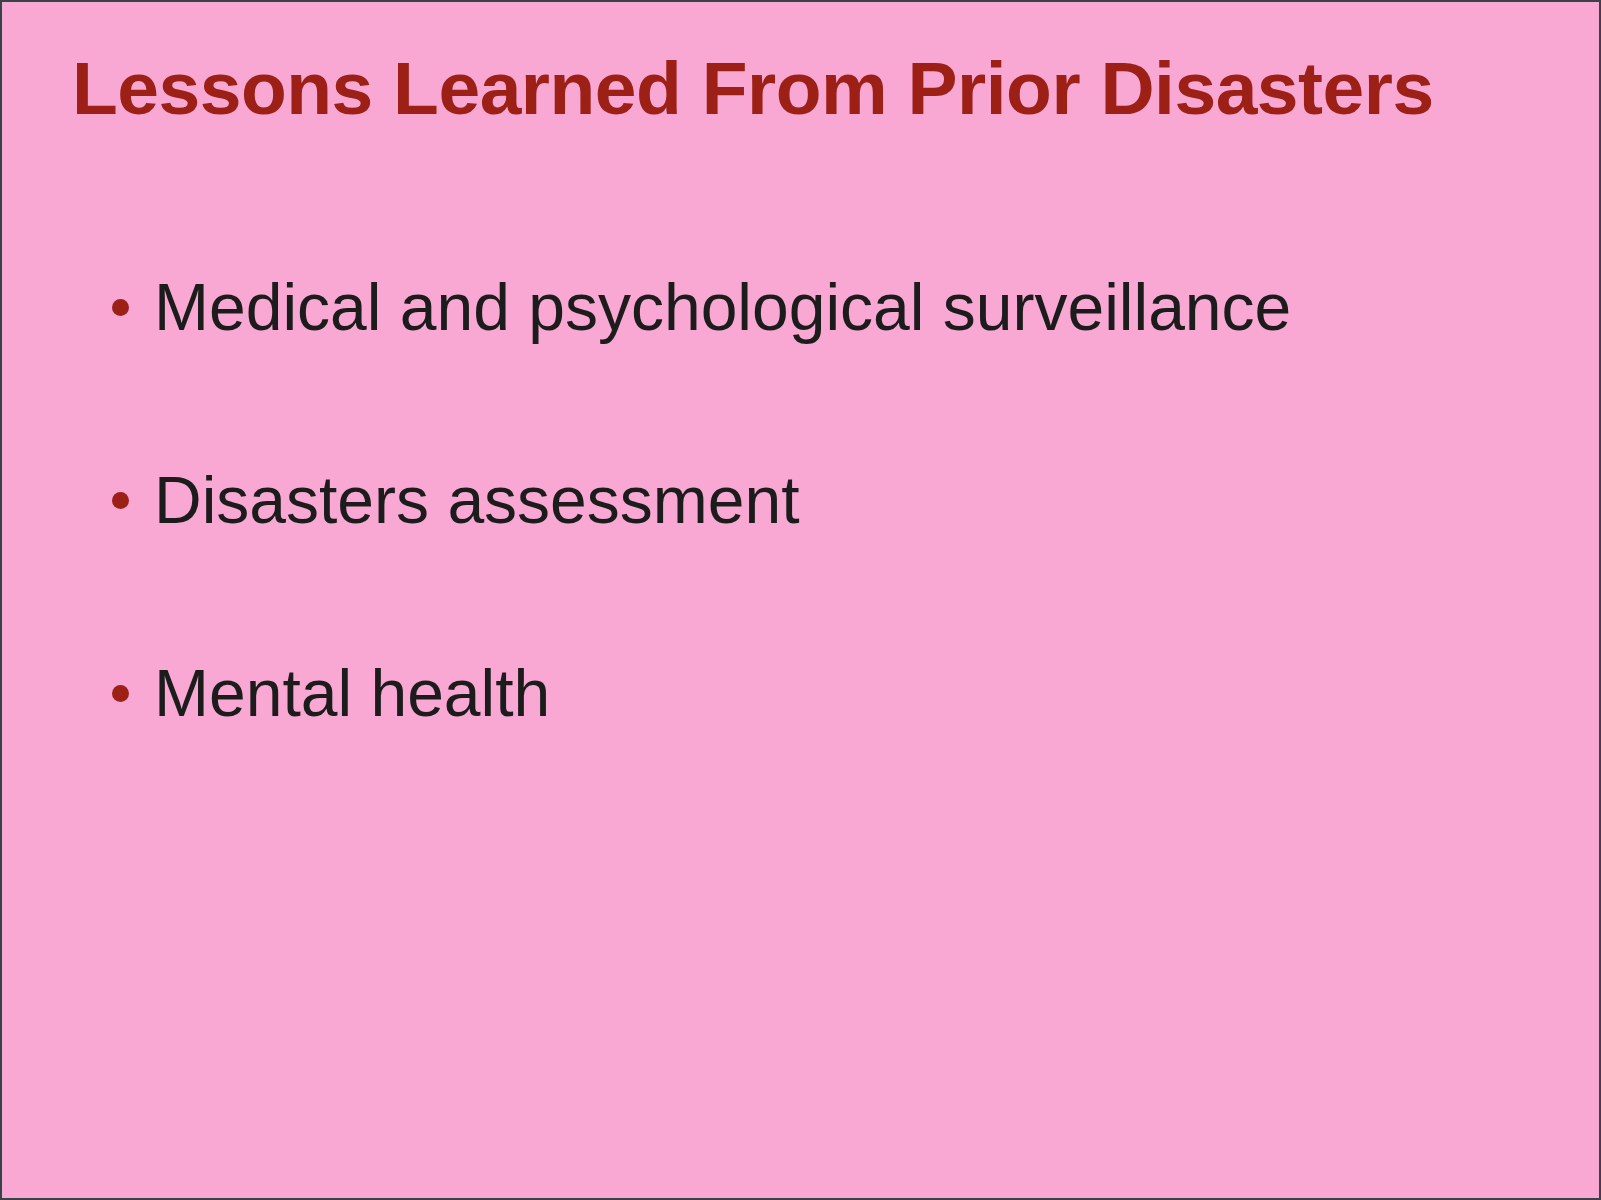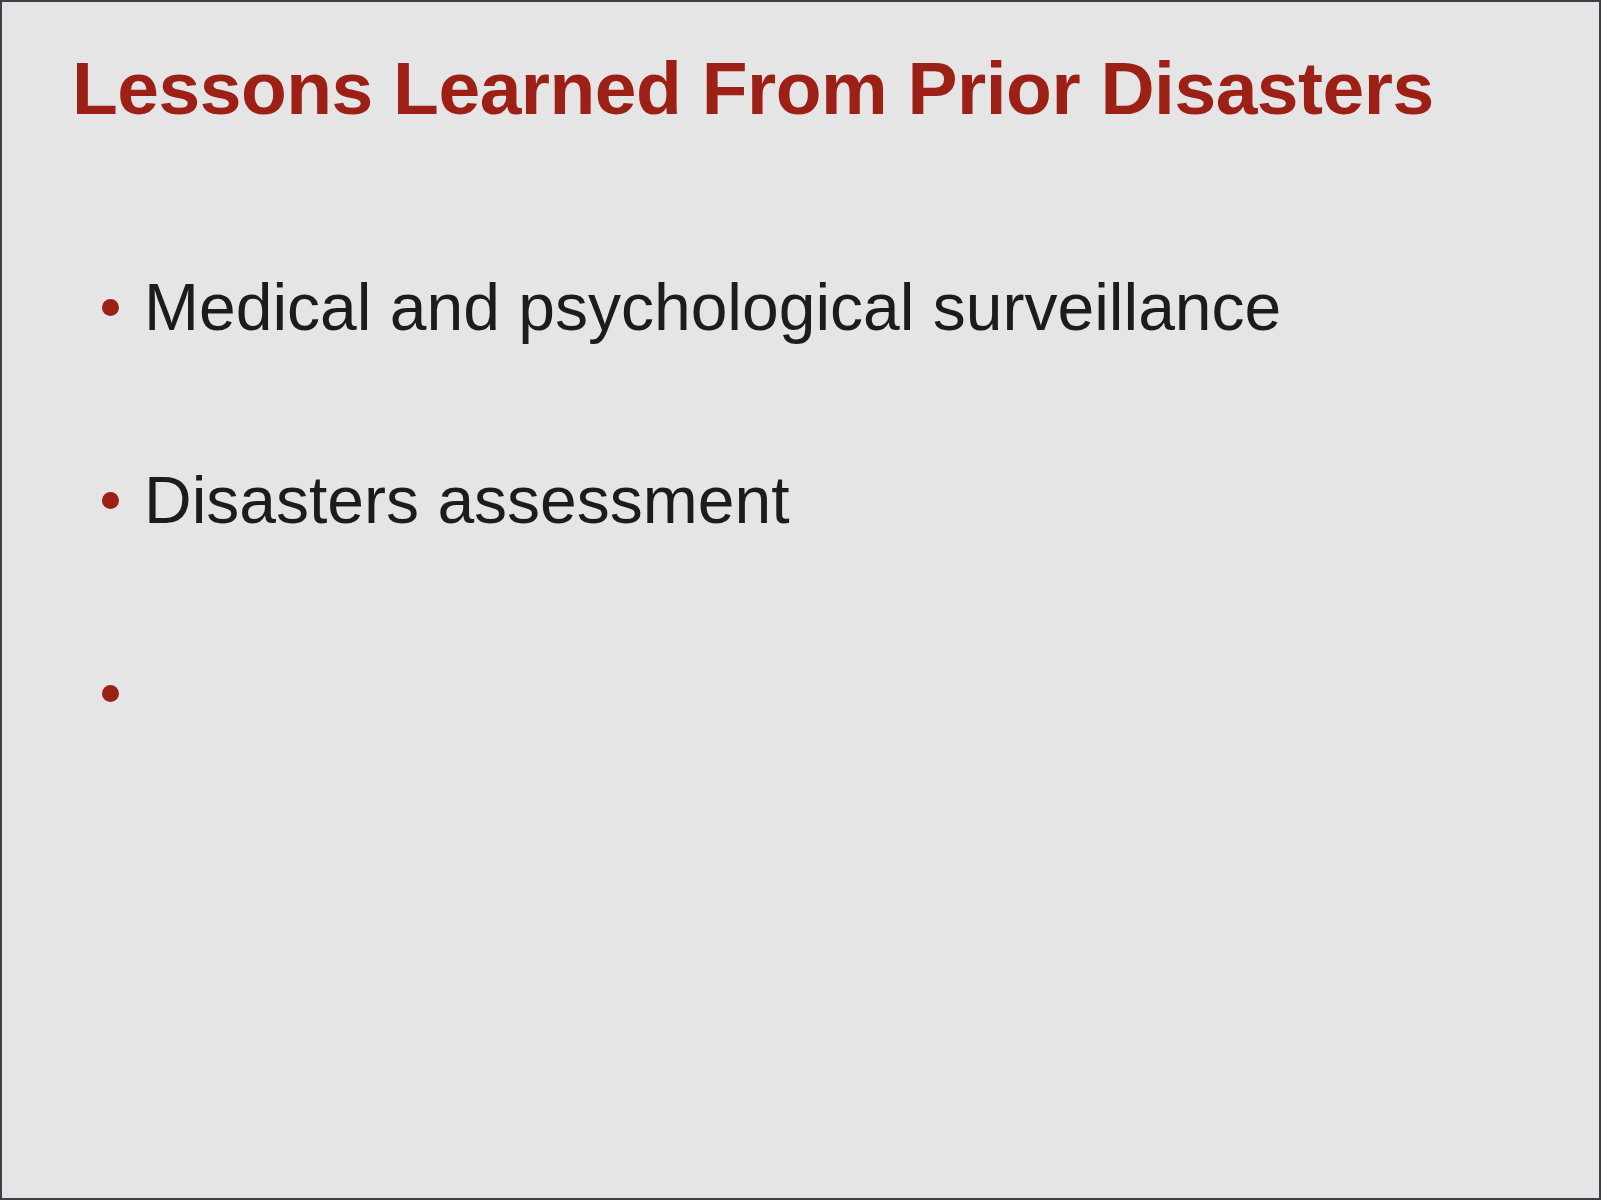--- a/index.html
+++ b/index.html
@@ -11,21 +11,21 @@
 
   body {
     font-family: "Liberation Sans", "DejaVu Sans", sans-serif;
     -webkit-font-smoothing: antialiased;
   }
 
   .slide {
     position: relative;
     width: 1601px;
     height: 1200px;
-    background: #e5e5e5;
+    background: #f9a8d4;
     box-sizing: border-box;
     border: 2px solid #3a4249;
     overflow: hidden;
   }
 
   .slide-title {
     position: absolute;
     left: 70px;
     top: 46px;
     width: 1460px;
@@ -34,21 +34,21 @@
     font-size: 75px;
     font-weight: 700;
     line-height: 1.08;
     letter-spacing: -0.5px;
     color: #9d2016;
     white-space: nowrap;
   }
 
   .bullet-list {
     position: absolute;
-    left: 100px;
+    left: 110px;
     top: 272px;
     width: 1420px;
     margin: 0;
     padding: 0;
     list-style: none;
   }
 
   .bullet-item {
     position: relative;
     display: block;
@@ -92,17 +92,18 @@
       <span class="bullet-text">Medical and psychological surveillance</span>
     </li>
 
     <li class="bullet-item">
       <span class="bullet-marker"></span>
       <span class="bullet-text">Disasters assessment</span>
     </li>
 
     <li class="bullet-item">
       <span class="bullet-marker"></span>
+      <span class="bullet-text">Mental health</span>
     </li>
 
   </ul>
 
 </div>
 
 </body></html>

